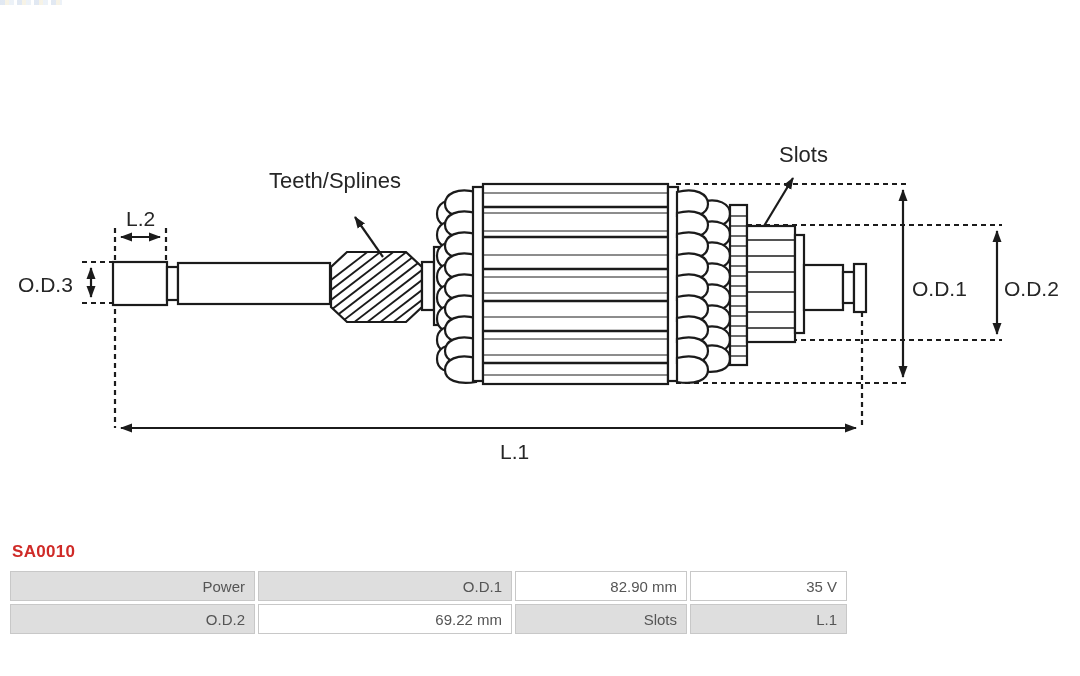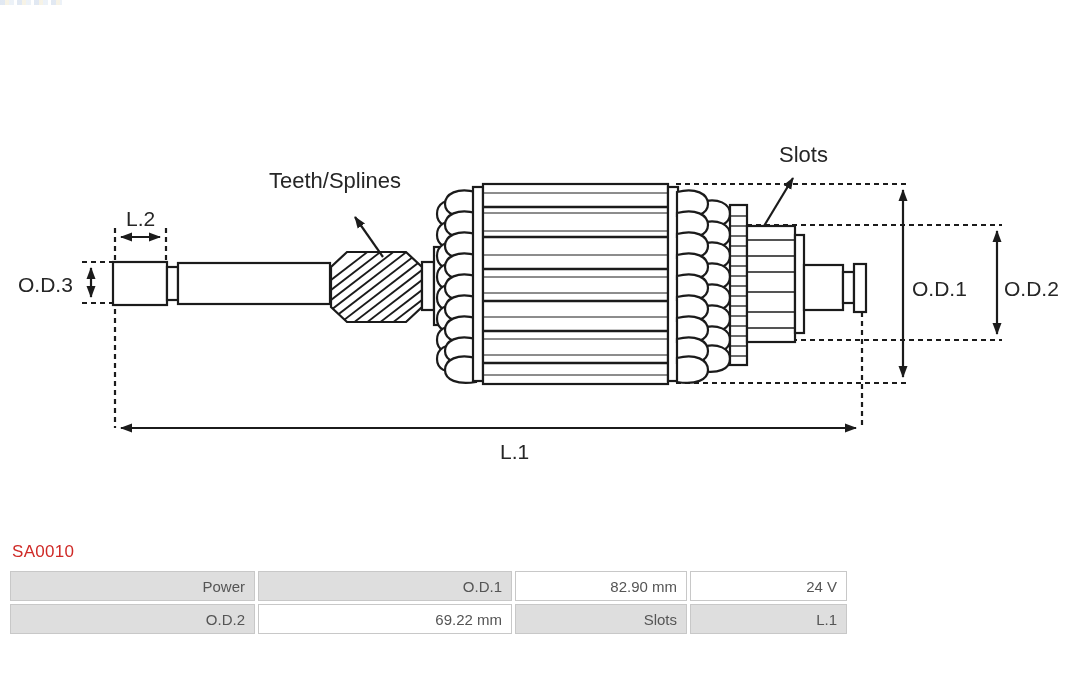--- a/index.html
+++ b/index.html
@@ -5,21 +5,21 @@
   html,body{margin:0;padding:0;background:#fff;}
   body{width:1080px;height:676px;position:relative;overflow:hidden;
        font-family:"Liberation Sans",sans-serif;}
   .artifact{position:absolute;left:0;top:0;width:62px;height:5px;opacity:.55;
     background:repeating-linear-gradient(90deg,#c9d6e8 0 5px,#f0e9d2 5px 9px,#dde7f2 9px 14px,#ffffff 14px 17px);}
   .drawing{position:absolute;left:0;top:0;}
   .drawing text{fill:#262626;}
   .lbl21{font-size:21px;}
   .lbl22{font-size:22px;}
   .part-number{position:absolute;left:12px;top:542px;font-size:17px;
-    color:#cf2a27;letter-spacing:.3px;cursor:pointer;}
+    color:#cf2a27;letter-spacing:.3px;cursor:pointer;font-weight:bold;}
   .spec-table{position:absolute;left:10px;top:571px;width:837px;
     display:grid;grid-template-columns:245px 254px 172px 1fr;
     grid-auto-rows:30px;gap:3px;font-size:15px;color:#555;}
   .cell{border:1px solid #c8c8c8;display:flex;align-items:center;
     justify-content:flex-end;padding-right:9px;background:#fff;box-sizing:border-box;}
   .cell.hdr{background:#dedede;}
 </style>
 </head>
 <body>
 
@@ -186,19 +186,19 @@
   <text x="500" y="459" class="lbl21">L.1</text>
 </svg>
 
 <div class="part-number">SA0010</div>
 
 <div class="spec-table">
   <div class="cell hdr">Power</div>
   <div class="cell hdr">O.D.1</div>
   <div class="cell">82.90 mm</div>
 
-  <div class="cell">24 V</div>
+  <div class="cell">35 V</div>
   <div class="cell hdr">O.D.2</div>
   <div class="cell">69.22 mm</div>
 
   <div class="cell hdr">Slots</div>
   <div class="cell hdr">L.1</div>
 </div>
 
 </body></html>

